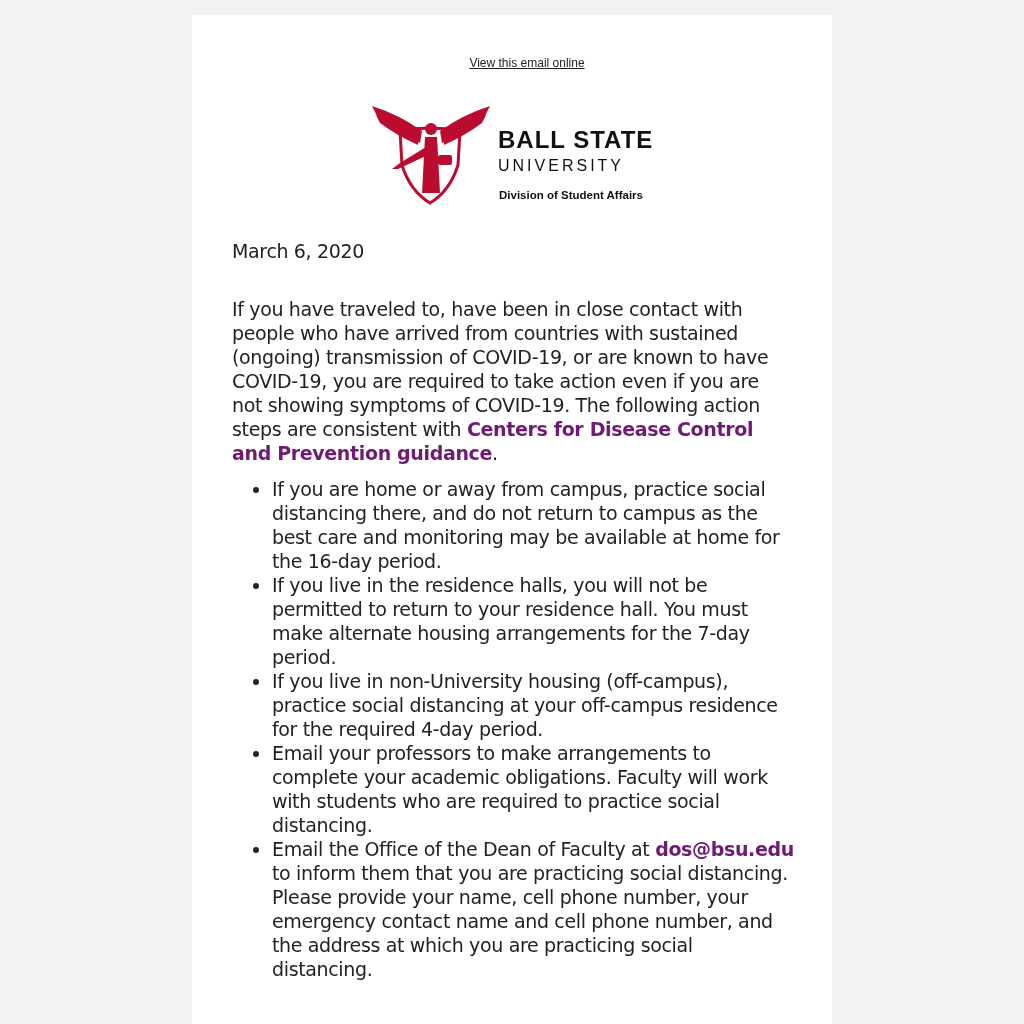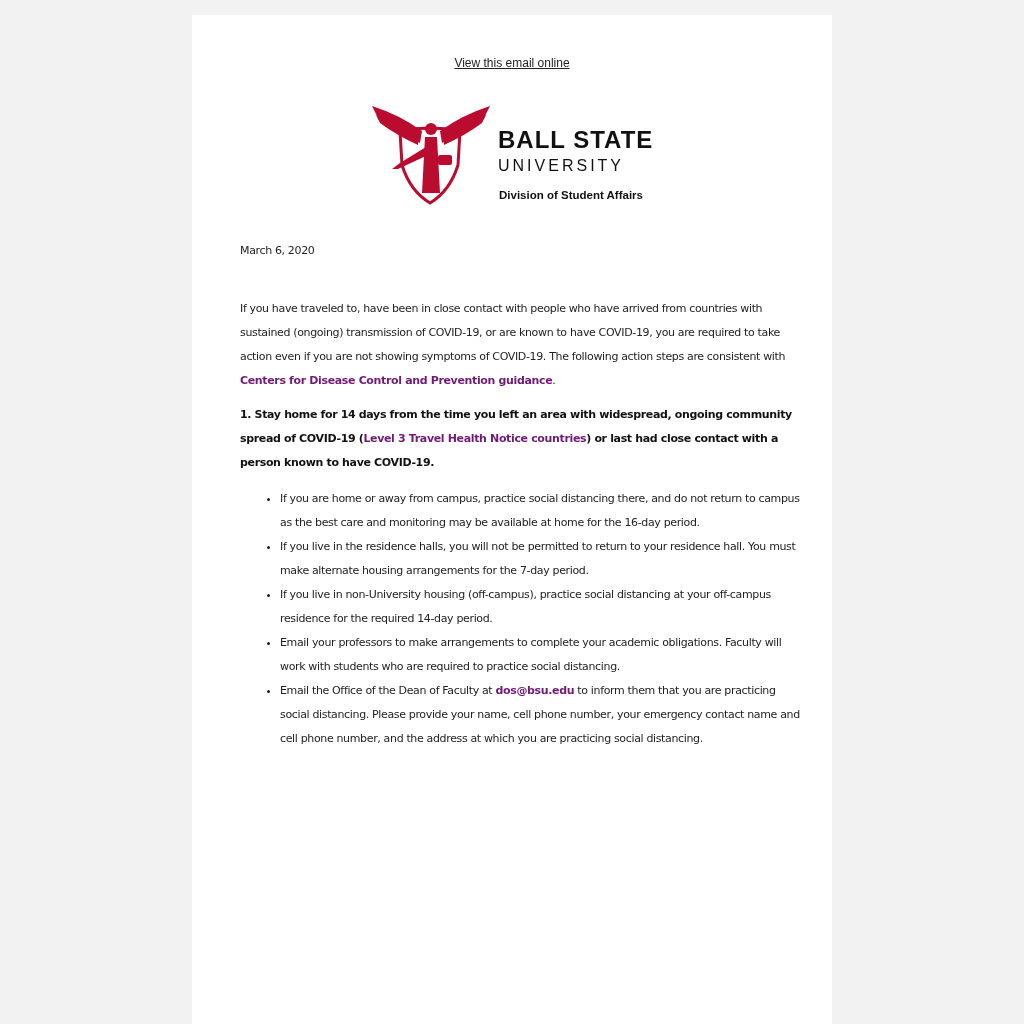--- a/index.html
+++ b/index.html
@@ -1,21 +1,21 @@
 <!DOCTYPE html>
 <html><head>
 <meta charset="utf-8">
 <style>
   html, body { margin:0; padding:0; }
   body { background:#f2f2f2; width:1024px; height:1024px; overflow:hidden; font-family:"DejaVu Sans", sans-serif; }
   .card { position:absolute; left:192px; top:15px; width:640px; height:1100px; background:#ffffff; }
-  .view-online { position:absolute; top:41px; left:0; width:640px; text-align:center; font-family:"Liberation Sans", sans-serif; font-size:12px; color:#222; }
+  .view-online { position:absolute; top:41px; left:15px; width:640px; text-align:center; font-family:"Liberation Sans", sans-serif; font-size:12px; color:#222; }
   .view-online a { color:#222; text-decoration:underline; }
   .logo { position:absolute; left:178px; top:88px; width:290px; height:108px; }
-  .content { position:absolute; left:40px; top:224px; width:562px; font-family:"DejaVu Sans", sans-serif; font-size:11px; line-height:24px; color:#222; letter-spacing:-0.35px;margin-left:8px; }
+  .content { position:absolute; left:40px; top:224px; width:562px; font-family:"DejaVu Sans", sans-serif; font-size:19px; line-height:24px; color:#222; letter-spacing:-0.35px; }
   .content p { margin:0 0 10px 0; }
   .date { margin-bottom:34px !important; }
   a.red { color:#701a75; text-decoration:none; font-weight:600; }
   .bold { font-weight:bold; color:#111; }
   ul { margin:12px 0 0 0; padding-left:40px; }
   li { margin:0; }
 </style>
 </head>
 <body>
 
@@ -37,22 +37,21 @@
       <rect x="68" y="52" width="14" height="10" rx="2"></rect>
     </g>
     <text x="128" y="45" font-family="Liberation Sans, sans-serif" font-size="24" font-weight="bold" fill="#111" letter-spacing="1">BALL STATE</text>
     <text x="128" y="68" font-family="Liberation Sans, sans-serif" font-size="16" fill="#111" letter-spacing="3">UNIVERSITY</text>
     <text x="129" y="96" font-family="Liberation Sans, sans-serif" font-size="11.5" font-weight="bold" fill="#111">Division of Student Affairs</text>
   </svg>
 
   <div class="content">
     <p class="date">March 6, 2020</p>
     <p><span>If you have traveled to, have been in close contact with people who have arrived from countries with sustained (ongoing) transmission of COVID-19, or are known to have COVID-19, you are required to take action even if you are not showing symptoms of COVID-19. The following action steps are consistent with </span><a href="#" class="red">Centers for Disease Control and Prevention guidance</a><span>.</span></p>
-    <p class="bold"><span>1.  Stay home for 14 days from the time you left an area with widespread, ongoing community spread of COVID-19 (</span><a href="#" class="red">Level 3 Travel Health Notice countries</a><span>) or last had close contact with a person known to have COVID-19.</span></p>
     <ul>
       <li>If you are home or away from campus, practice social distancing there, and do not return to campus as the best care and monitoring may be available at home for the 16-day period.</li>
       <li>If you live in the residence halls, you will not be permitted to return to your residence hall. You must make alternate housing arrangements for the 7-day period.</li>
-      <li>If you live in non-University housing (off-campus), practice social distancing at your off-campus residence for the required 14-day period.</li>
+      <li>If you live in non-University housing (off-campus), practice social distancing at your off-campus residence for the required 4-day period.</li>
       <li>Email your professors to make arrangements to complete your academic obligations. Faculty will work with students who are required to practice social distancing.</li>
       <li><span>Email the Office of the Dean of Faculty at </span><a href="#" class="red">dos@bsu.edu</a><span> to inform them that you are practicing social distancing. Please provide your name, cell phone number, your emergency contact name and cell phone number, and the address at which you are practicing social distancing.</span></li>
     </ul>
   </div>
 </div>
 
 </body></html>

